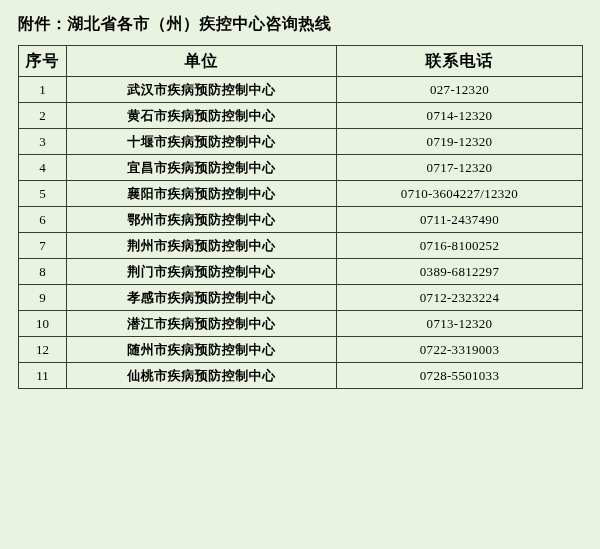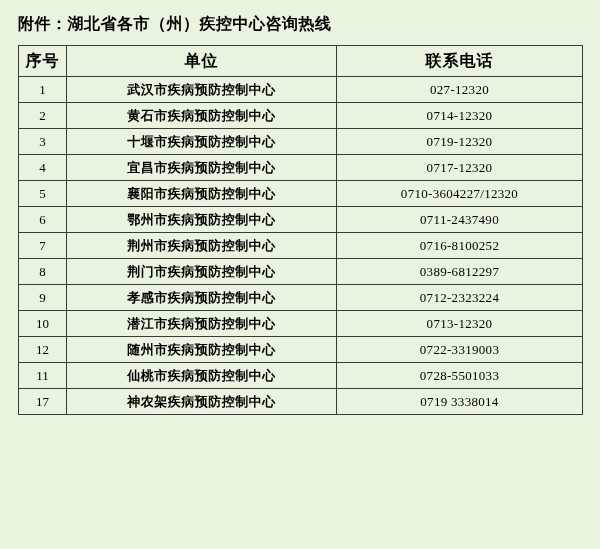--- a/index.html
+++ b/index.html
@@ -138,22 +138,17 @@
         <tr>
           <td class="idx">12</td>
           <td class="unit">随州市疾病预防控制中心</td>
           <td class="phone">0722-3319003</td>
         </tr>
         <tr>
           <td class="idx">11</td>
           <td class="unit">仙桃市疾病预防控制中心</td>
           <td class="phone">0728-5501033</td>
         </tr>
-        <tr>
-          <td class="idx">17</td>
-          <td class="unit">神农架疾病预防控制中心</td>
-          <td class="phone">0719 3338014</td>
-        </tr>
       </tbody>
     </table>
   </div>
 
 </div>
 
 </body></html>

